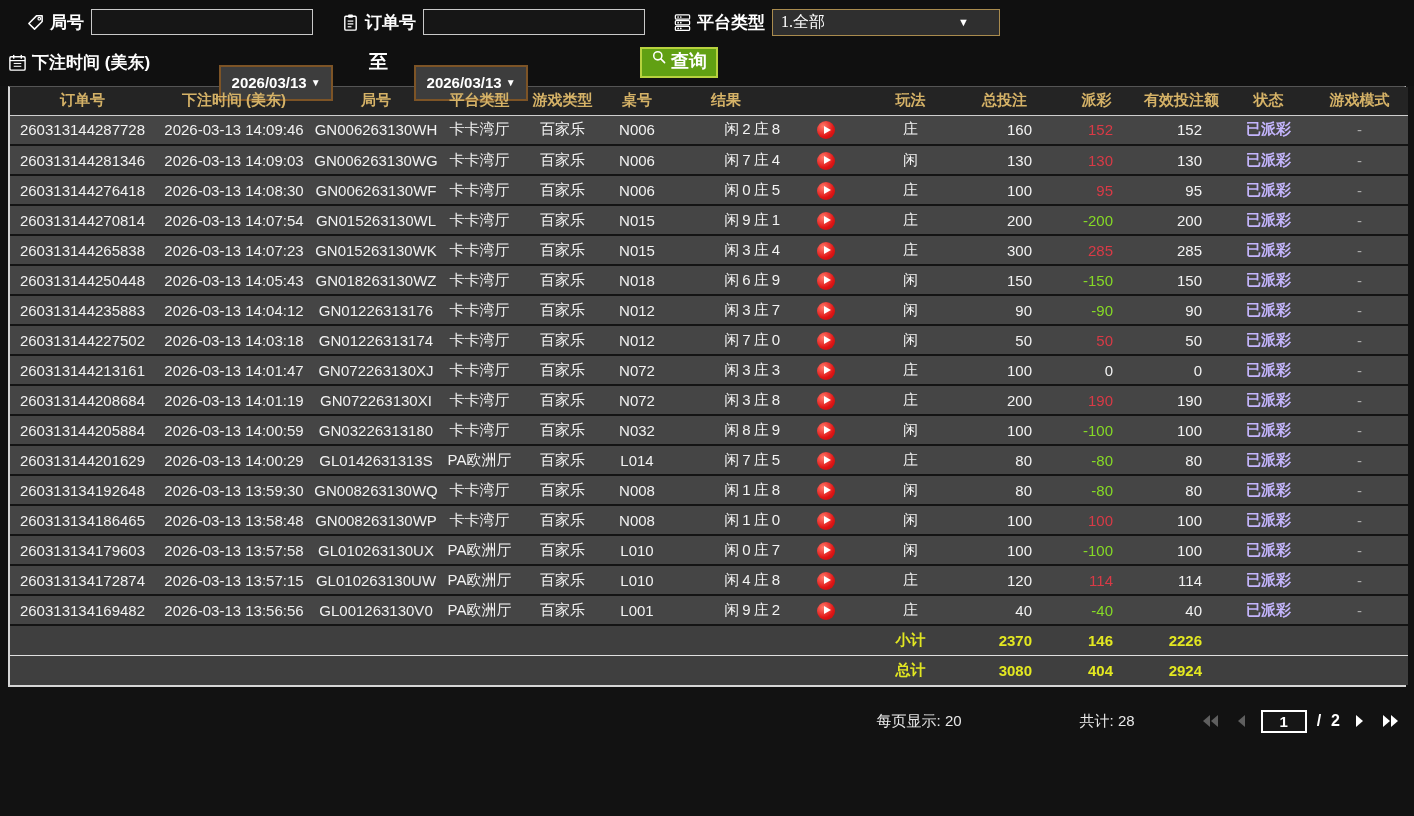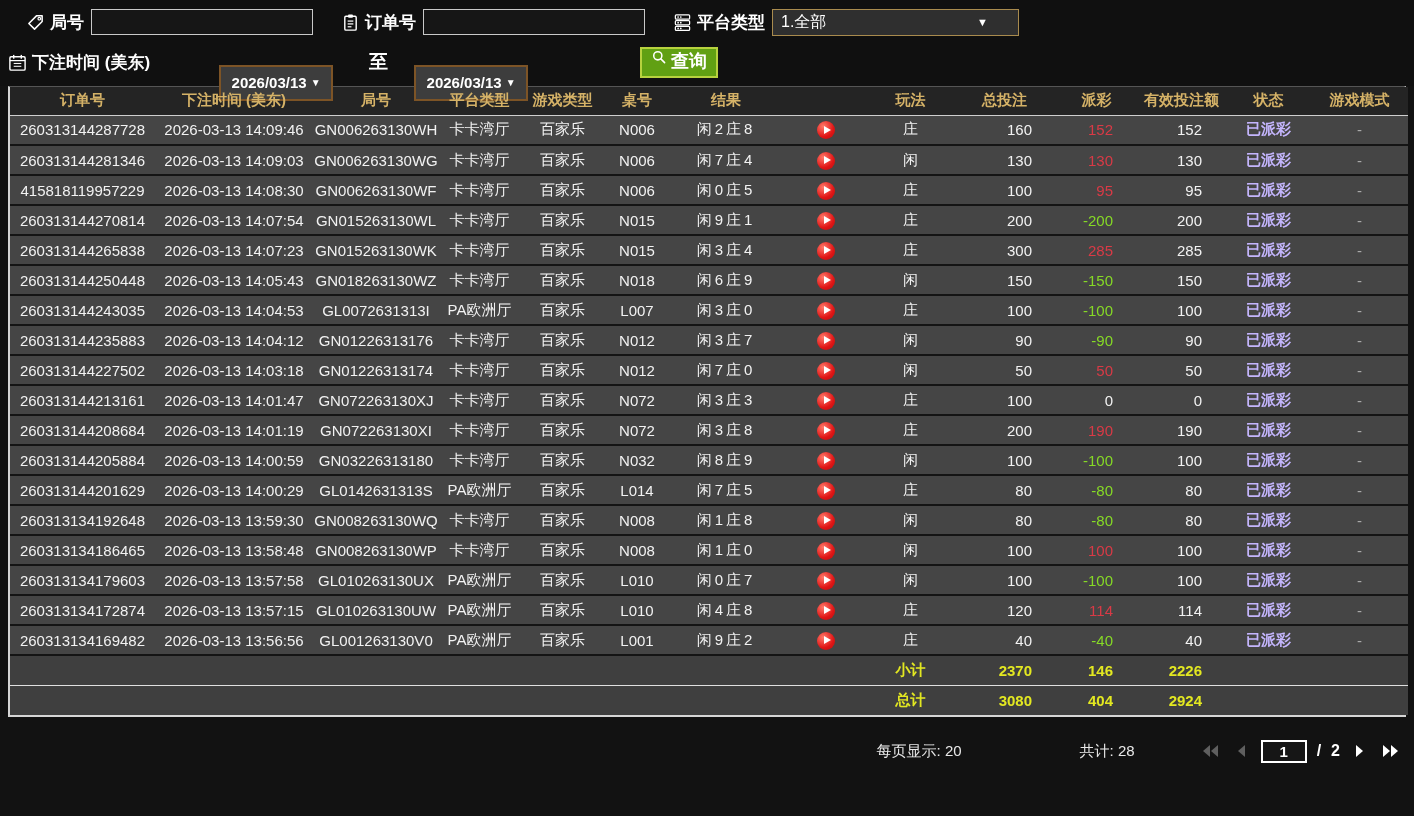--- a/index.html
+++ b/index.html
@@ -16,23 +16,23 @@
   .frow1 { margin-left:26px; }
   .frow2 { margin-left:8px; margin-top:8px; }
   .fgroup { display:flex; align-items:center; }
   .flabel { font-size:17px; font-weight:bold; color:#ffffff; margin:0 7px 0 5px; white-space:nowrap; }
   .icon-svg { width:19px; height:19px; flex:none; }
   .text-input {
     width:222px; height:26px; background:#161616; border:1px solid #c9c9c9;
     color:#eee; font-size:15px; padding:0 6px; font-family:inherit;
   }
   .select-box {
-    width:247px; height:27px; background:#2f2f2f; border:1px solid #a98b4e;
+    width:228px; height:27px; background:#2f2f2f; border:1px solid #a98b4e;
     color:#fff; font-size:16px; display:flex; align-items:center;
-    padding:0 8px; position:relative; cursor:pointer;
+    padding:0 8px; position:relative; cursor:pointer;font-family:Liberation Serif, serif;
   }
   .select-box::after {
     content:"▼"; position:absolute; right:30px; top:6px; font-size:11px; color:#fff;
   }
   .date-btn {
     width:114px; height:36px; background:#3d3d3d; border:2px solid #7d5426;
     color:#fff; font-size:15px; font-weight:bold; display:flex;
     align-items:center; justify-content:center; cursor:pointer; gap:4px;margin-top:41px;
   }
   .date-btn::after { content:"▼"; font-size:10px; color:#fff; }
@@ -49,21 +49,21 @@
     height:28px; background:#242424; color:#d5b267; font-size:15px; font-weight:bold;
     border-bottom:1px solid #cfcfcf; text-align:center; white-space:nowrap;
   }
   tbody td {
     height:30px; background:#454545; font-size:15px; color:#f2f2f2; text-align:center;
     border-top:1px solid #8a8a8a; border-bottom:2px solid #141414;
     white-space:nowrap; overflow:hidden;
   }
   tbody tr:first-child td { border-top:none; }
   td.c-num, .tf-num { text-align:right !important; padding-right:24px; }
-  td.c-result { letter-spacing:3px; }
+  td.c-result { letter-spacing:3px;text-align:right; }
   td.c-status { color:#c4b5fd; font-weight:bold; }
   td.c-mode { color:#aaaaaa; }
   td.pay-red { color:#d93a46; }
   td.pay-green { color:#86d926; }
   td.pay-white { color:#f2f2f2; }
   .play-btn {
     display:inline-block; width:18px; height:18px; border-radius:50%;
     background:radial-gradient(circle at 35% 30%, #ff7a6a, #e01515 60%, #b30f0f);
     position:relative; vertical-align:middle; cursor:pointer;
   }
@@ -223,21 +223,21 @@
           <td class="c-result">闲7庄4</td>
           <td class="c-play"><span class="play-btn"></span></td>
           <td class="c-mid">闲</td>
           <td class="c-num">130</td>
           <td class="c-num pay-red">130</td>
           <td class="c-num">130</td>
           <td class="c-status">已派彩</td>
           <td class="c-mode">-</td>
         </tr>
         <tr>
-          <td class="c-order">415818119957229</td>
+          <td class="c-order">260313144276418</td>
           <td class="c-time">2026-03-13 14:08:30</td>
           <td class="c-round">GN006263130WF</td>
           <td class="c-mid">卡卡湾厅</td>
           <td class="c-mid">百家乐</td>
           <td class="c-mid">N006</td>
           <td class="c-result">闲0庄5</td>
           <td class="c-play"><span class="play-btn"></span></td>
           <td class="c-mid">庄</td>
           <td class="c-num">100</td>
           <td class="c-num pay-red">95</td>
@@ -283,36 +283,20 @@
           <td class="c-round">GN018263130WZ</td>
           <td class="c-mid">卡卡湾厅</td>
           <td class="c-mid">百家乐</td>
           <td class="c-mid">N018</td>
           <td class="c-result">闲6庄9</td>
           <td class="c-play"><span class="play-btn"></span></td>
           <td class="c-mid">闲</td>
           <td class="c-num">150</td>
           <td class="c-num pay-green">-150</td>
           <td class="c-num">150</td>
-          <td class="c-status">已派彩</td>
-          <td class="c-mode">-</td>
-        </tr>
-        <tr>
-          <td class="c-order">260313144243035</td>
-          <td class="c-time">2026-03-13 14:04:53</td>
-          <td class="c-round">GL0072631313I</td>
-          <td class="c-mid">PA欧洲厅</td>
-          <td class="c-mid">百家乐</td>
-          <td class="c-mid">L007</td>
-          <td class="c-result">闲3庄0</td>
-          <td class="c-play"><span class="play-btn"></span></td>
-          <td class="c-mid">庄</td>
-          <td class="c-num">100</td>
-          <td class="c-num pay-green">-100</td>
-          <td class="c-num">100</td>
           <td class="c-status">已派彩</td>
           <td class="c-mode">-</td>
         </tr>
         <tr>
           <td class="c-order">260313144235883</td>
           <td class="c-time">2026-03-13 14:04:12</td>
           <td class="c-round">GN01226313176</td>
           <td class="c-mid">卡卡湾厅</td>
           <td class="c-mid">百家乐</td>
           <td class="c-mid">N012</td>

